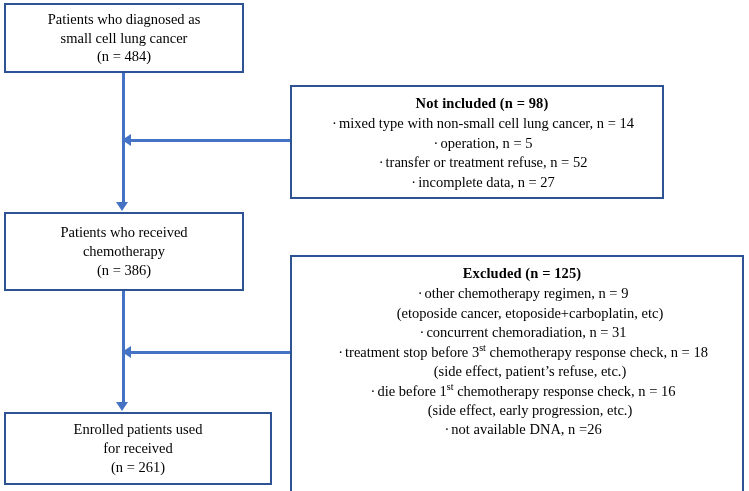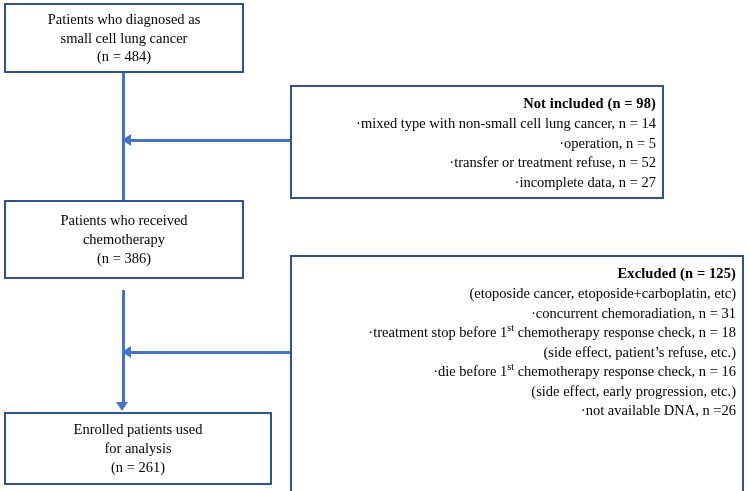--- a/index.html
+++ b/index.html
@@ -26,21 +26,21 @@
   .node-center {
     display: flex;
     flex-direction: column;
     align-items: center;
     justify-content: center;
     text-align: center;
     line-height: 1.30;
     font-size: 14.5px;
   }
   .node-left {
-    text-align: right;
+    text-align: center;
     line-height: 1.34;
     font-size: 14.5px;
     padding: 7px 6px 6px 16px;
   }
   .node-left .hdr {
     font-weight: bold;
     display: block;
     margin-bottom: 1px;
     letter-spacing: 0.1px;
   }
@@ -87,21 +87,21 @@
     height: 0;
     border-top: 6px solid transparent;
     border-bottom: 6px solid transparent;
     border-right: 9px solid #4472c4;
     z-index: 2;
   }
 
   
   #box-diagnosed   { left: 4px;   top: 3px;   width: 240px; height: 70px; }
   #box-not-included{ left: 290px; top: 85px;  width: 374px; height: 114px; }
-  #box-chemo       { left: 4px;   top: 200px; width: 240px; height: 79px; }
+  #box-chemo       { left: 4px;   top: 212px; width: 240px; height: 79px; }
   #box-excluded    { left: 290px; top: 255px; width: 454px; height: 248px; }
   #box-enrolled    { left: 4px;   top: 412px; width: 268px; height: 73px; }
 
   
   #v-1 { left: 122px; top: 72px;  width: 3px; height: 131px; }
   #a-1 { left: 116px; top: 202px; }
   
   #v-2 { left: 122px; top: 290px; width: 3px; height: 113px; }
   #a-2 { left: 116px; top: 402px; }
   
@@ -132,36 +132,37 @@
 
   <div class="node node-center" id="box-chemo">
     <span>Patients who received</span>
     <span>chemotherapy</span>
     <span>(n = 386)</span>
   </div>
 
   <div class="node node-left" id="box-excluded">
     <span class="hdr">Excluded  (n = 125)</span>
 
+    <span class="bullet-line"><span class="dot">·</span><span>other chemotherapy regimen, n = 9</span></span>
     <span class="cont-line">(etoposide cancer, etoposide+carboplatin, etc)</span>
 
     <span class="bullet-line"><span class="dot">·</span><span>concurrent chemoradiation, n = 31</span></span>
 
-    <span class="bullet-line"><span class="dot">·</span><span>treatment stop before 1</span><sup>st</sup><span> chemotherapy response check, n = 18</span></span>
+    <span class="bullet-line"><span class="dot">·</span><span>treatment stop before 3</span><sup>st</sup><span> chemotherapy response check, n = 18</span></span>
     <span class="cont-line">(side effect, patient’s refuse, etc.)</span>
 
     <span class="bullet-line"><span class="dot">·</span><span>die before 1</span><sup>st</sup><span> chemotherapy response check, n = 16</span></span>
     <span class="cont-line">(side effect, early progression, etc.)</span>
 
     <span class="bullet-line"><span class="dot">·</span><span>not available DNA, n =26</span></span>
   </div>
 
   <div class="node node-center" id="box-enrolled">
     <span>Enrolled patients used</span>
-    <span>for analysis</span>
+    <span>for received</span>
     <span>(n = 261)</span>
   </div>
 
   <div class="conn vline" id="v-1"></div>
   <div class="arrow-down" id="a-1"></div>
 
   <div class="conn vline" id="v-2"></div>
   <div class="arrow-down" id="a-2"></div>
 
   <div class="conn hline" id="h-1"></div>

